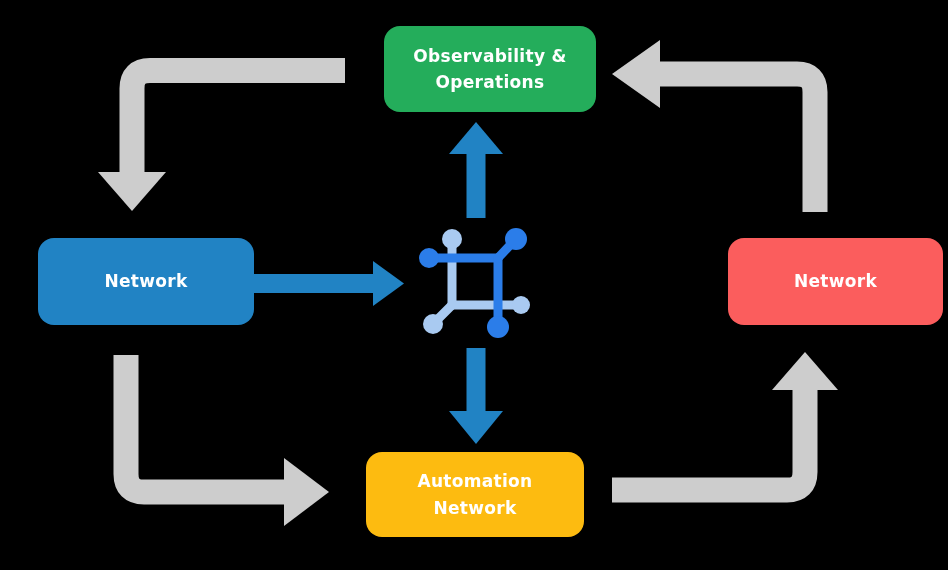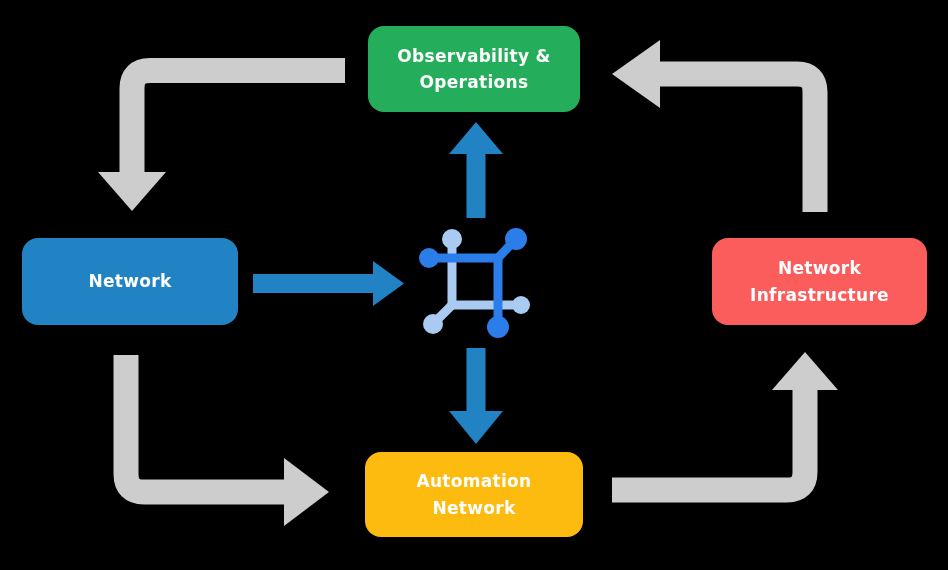--- a/index.html
+++ b/index.html
@@ -15,25 +15,26 @@
   .blue-head{fill:var(--arrow-blue);stroke:none;}
   .icon-light-line{fill:none;stroke:var(--icon-light);stroke-width:9px;stroke-linecap:round;}
   .icon-dark-line{fill:none;stroke:var(--icon-dark);stroke-width:9px;stroke-linecap:round;}
   .icon-light-node{fill:var(--icon-light);}
   .icon-dark-node{fill:var(--icon-dark);}
   .node{
     position:absolute;border-radius:16px;color:var(--text,#fff);
     display:flex;flex-direction:column;align-items:center;justify-content:center;
     font-size:17px;font-weight:bold;letter-spacing:.3px;line-height:1.55;
     text-align:center;
+    margin-left:16px;
   }
   .node-observability{background:var(--green);left:368px;top:26px;width:212px;height:86px;}
   .node-operations{background:var(--blue);left:22px;top:238px;width:216px;height:87px;}
   .node-infrastructure{background:var(--red);left:712px;top:238px;width:215px;height:87px;}
-  .node-automation{background:var(--yellow);left:365px;top:452px;width:218px;height:85px;}
+  .node-automation{background:var(--yellow);left:350px;top:452px;width:218px;height:85px;}
 </style>
 </head>
 <body>
 
 <div class="canvas">
 
   <svg class="arrows" viewBox="0 0 948 570" xmlns="http://www.w3.org/2000/svg">
 
     <g>
       <path class="gray-shaft" d="M345,70.5 L150,70.5 Q132,70.5 132,88.5 L132,173"></path>
@@ -90,21 +91,20 @@
     <span>Observability &amp;</span>
     <span>Operations</span>
   </div>
 
   <div class="node node-operations">
     <span>Network</span>
   </div>
 
   <div class="node node-infrastructure">
     <span>Network</span>
-    <span>Infrastructure</span>
   </div>
 
   <div class="node node-automation">
     <span>Automation</span>
     <span>Network</span>
   </div>
 
 </div>
 
 </body></html>

